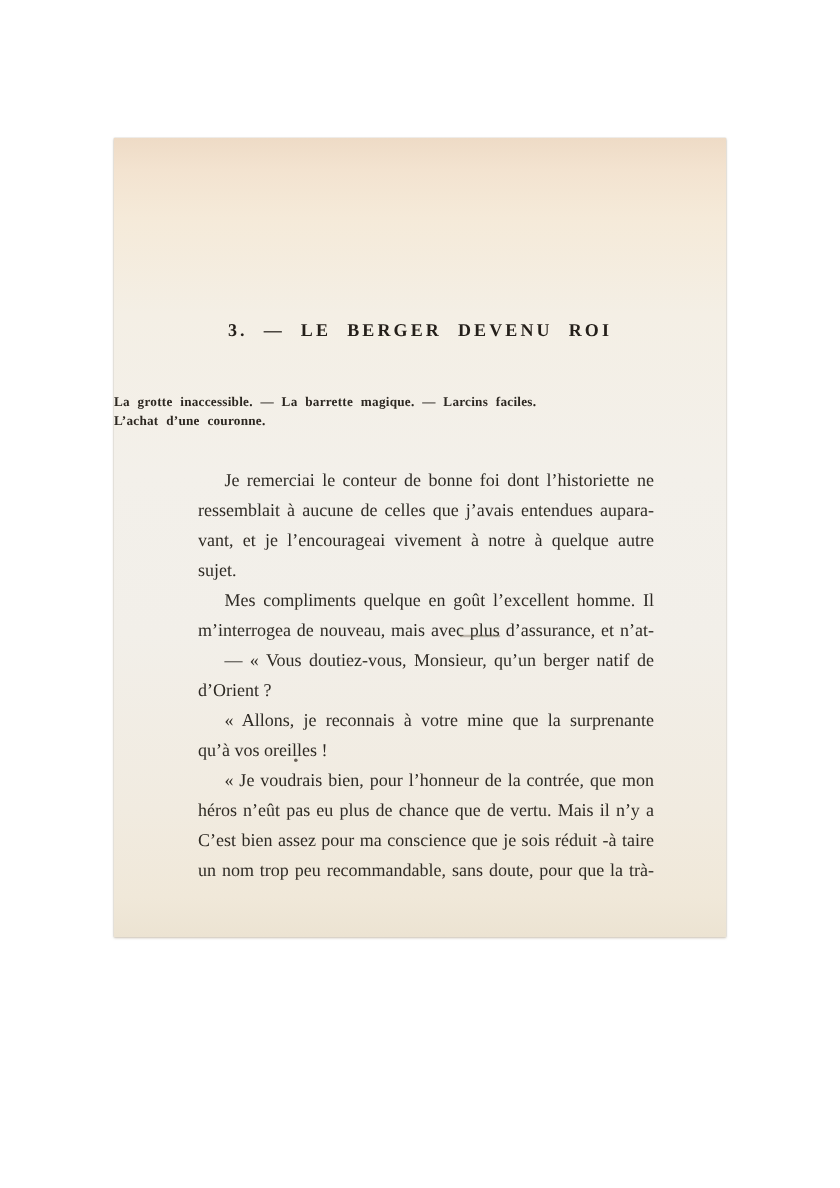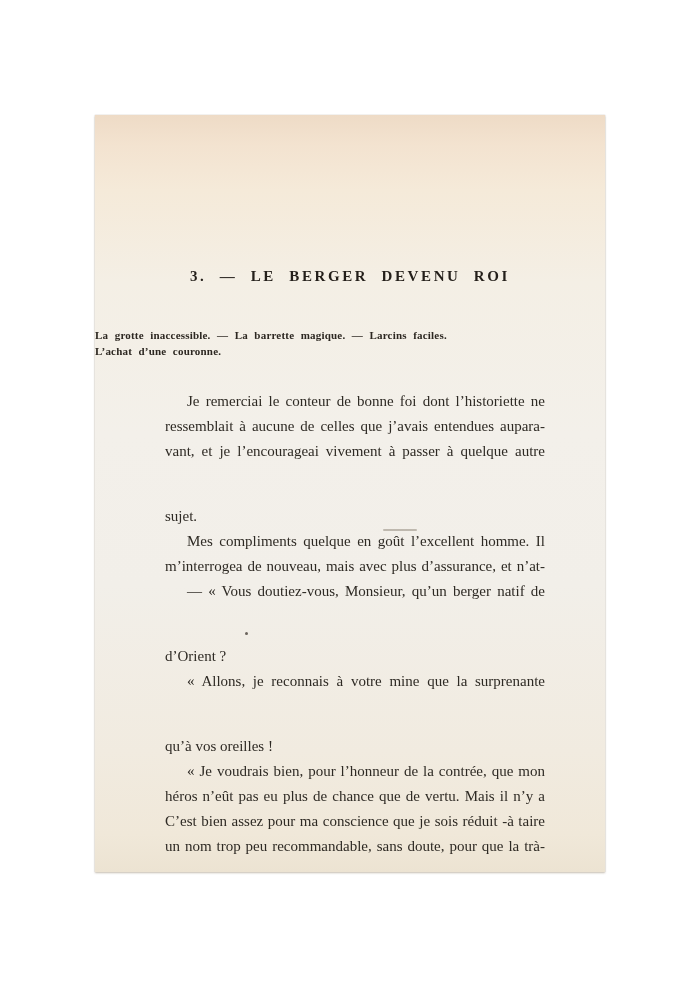--- a/index.html
+++ b/index.html
@@ -13,21 +13,21 @@
   .canvas {
     position: absolute;
     inset: 0;
     background: #ffffff;
   }
   .page {
     position: absolute;
     left: 95px;
     top: 115px;
     width: 510px;
-    height: 757px;
+    height: 666px;
     background: linear-gradient(180deg,
       #eedbc6 0%,
       #f3e3d0 4%,
       #f5ead9 10%,
       #f4efe5 22%,
       #f3f0ea 42%,
       #f2efe9 62%,
       #f1ebe0 84%,
       #f0e8d9 95%,
       #ece3d2 100%);
@@ -68,21 +68,21 @@
     line-height: 25px;
     color: #2e2a24;
   }
   .paragraph { margin: 0; }
   .line {
     display: block;
     text-align: justify;
     text-align-last: justify;
     white-space: normal;
   }
-  .line.end { text-align-last: left; margin-top: 40px; }
+  .line.end { text-align-last: left; }
   .line.indent { text-indent: 22px; }
   .ink-speck {
     position: absolute;
     width: 3px; height: 3px;
     border-radius: 50%;
     background: rgba(60,52,44,0.75);
   }
   .speck-1 { left: 150px; top: 517px; }
   .ink-smudge {
     position: absolute;
@@ -104,21 +104,21 @@
     <div class="summary">
       <div class="summary-line">La grotte inaccessible. — La barrette magique. — Larcins faciles.</div>
       <div class="summary-line">L’achat d’une couronne.</div>
     </div>
 
     <div class="body-text">
 
       <p class="paragraph">
         <span class="line indent">Je remerciai le conteur de bonne foi dont l’historiette ne</span>
         <span class="line">ressemblait à aucune de celles que j’avais entendues aupara-</span>
-        <span class="line">vant, et je l’encourageai vivement à passer à quelque autre</span>
+        <span class="line">vant, et je l’encourageai vivement à notre à quelque autre</span>
         <span class="line end">sujet.</span>
       </p>
 
       <p class="paragraph">
         <span class="line indent">Mes compliments quelque en goût l’excellent homme. Il</span>
         <span class="line">m’interrogea de nouveau, mais avec plus d’assurance, et n’at-</span>
       </p>
 
       <p class="paragraph">
         <span class="line indent">— « Vous doutiez-vous, Monsieur, qu’un berger natif de</span>

